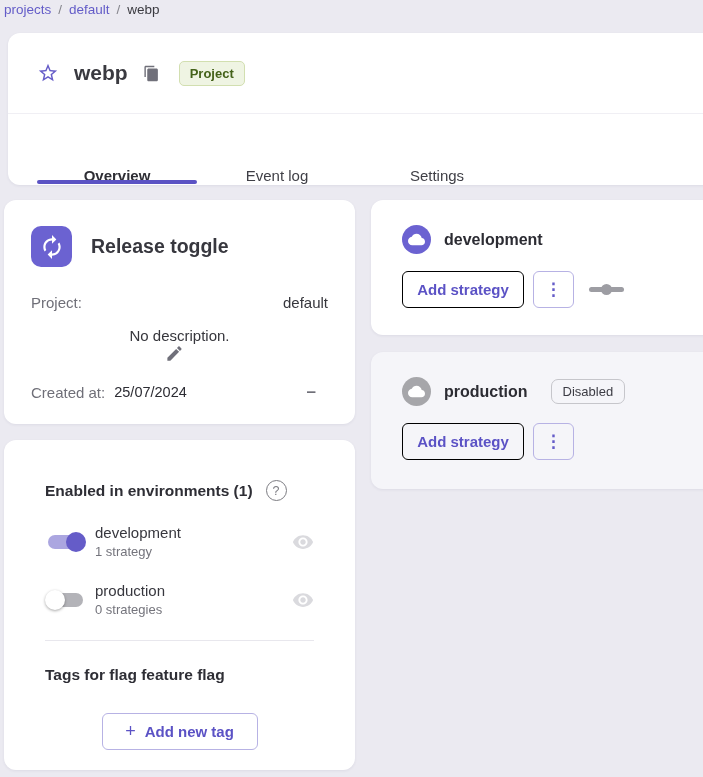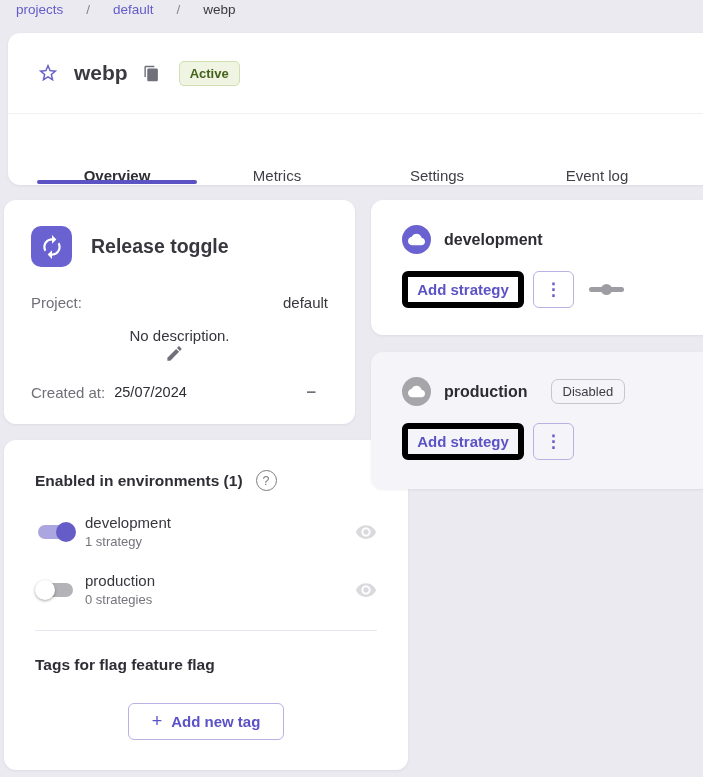--- a/index.html
+++ b/index.html
@@ -5,21 +5,21 @@
   * { margin:0; padding:0; box-sizing:border-box; }
   html,body { width:703px; height:777px; }
   body {
     position:relative; overflow:hidden;
     background:#ebeaf1;
     font-family:"Liberation Sans","DejaVu Sans",sans-serif;
     color:#37373e;
   }
 
   
-  .breadcrumb { position:absolute; top:2px; left:16px; font-size:13.5px; display:flex; gap:23px; align-items:center; }
+  .breadcrumb { position:absolute; top:2px; left:4px; font-size:13.5px; display:flex; gap:7px; align-items:center; }
   .crumb-link { color:#635cc8; cursor:pointer; }
   .crumb-sep { color:#85858c; }
   .crumb-current { color:#3a3a40; }
 
   
   .header-card { position:absolute; left:8px; top:33px; width:710px; height:152px; background:#fff;
                  border-radius:12px; box-shadow:0 1px 3px rgba(40,40,80,.07); }
   .title-row { height:81px; display:flex; align-items:center; padding-left:29px; border-bottom:1px solid #f0eff4; }
   .star-btn { display:flex; cursor:pointer; }
   .flag-title { font-size:21px; color:#3a3a40; margin-left:15px; }
@@ -47,21 +47,21 @@
   .value-dark { color:#36363c; font-size:15px; }
   .row-desc { margin-top:16px;flex-direction:column; }
   .desc-text { color:#36363c; font-size:15px; }
   .edit-btn { display:flex; cursor:pointer; margin-right:10px; }
   .row-created { margin-top:19px; }
   .created-left { display:flex; gap:9px; align-items:flex-start; }
   .created-value { font-size:14.5px; color:#2c2c33; }
   .collapse-btn { color:#6f6f78; font-size:17px; font-weight:bold; cursor:pointer; margin-right:12px; }
 
   
-  #env-card { left:4px; top:440px; width:404px; height:330px; padding:4px; }
+  #env-card { left:4px; top:440px; width:351px; height:330px; padding:14px; }
   .env-section { padding:26px 27px 0; }
   .env-title-row { display:flex; align-items:center; gap:13px; }
   .env-title { font-size:15.5px; font-weight:bold; color:#2e2e35; }
   .help-icon { width:21px; height:21px; border-radius:50%; border:1.5px solid #7c7c82; color:#7c7c82;
                font-size:12.5px; display:flex; align-items:center; justify-content:center; cursor:pointer; }
   .env-row { margin-top:23px; display:flex; align-items:center; }
   .switch { position:relative; width:41px; height:22px; flex:none; cursor:pointer; }
   .switch .track { position:absolute; left:3px; top:4px; width:35px; height:14px; border-radius:7px; }
   .switch .thumb { position:absolute; top:1px; width:20px; height:20px; border-radius:50%; }
   .switch.on  .track { background:#aba6e0; }
@@ -85,21 +85,21 @@
   #prod-card { left:371px; top:352px; width:350px; height:137px; padding:25px 0 0 31px; background:#f5f5f9; }
   .envc-head { display:flex; align-items:center; gap:13px; }
   .cloud-circle { width:29px; height:29px; border-radius:50%; display:flex; align-items:center;
                   justify-content:center; flex:none; }
   .cloud-purple { background:#6b62d1; }
   .cloud-gray { background:#a6a6aa; }
   .envc-name { font-size:16px; font-weight:bold; color:#2c2c33; }
   .badge-disabled { margin-left:10px; font-size:13px; color:#3c3c44; border:1px solid #c6c6cb;
                     border-radius:7px; padding:4px 11px; background:transparent; }
   .envc-actions { margin-top:17px; display:flex; align-items:center; }
-  .add-strategy-btn { width:122px; height:37px; border:6px solid #000000; border-radius:6px;
+  .add-strategy-btn { width:122px; height:37px; border:1px solid #000000; border-radius:6px;
                       background:transparent; color:#5b52c5; font-size:15px; font-weight:bold; cursor:pointer; }
   .kebab-btn { margin-left:9px; width:41px; height:37px; border:1px solid #b7b2e4; border-radius:6px;
                background:transparent; color:#655cc8; font-size:17px; font-weight:bold;
                display:flex; align-items:center; justify-content:center; cursor:pointer; }
   .drag-handle { margin-left:15px; width:35px; height:5px; border-radius:3px; background:#9d9da3; position:relative; }
   .drag-handle::after { content:""; position:absolute; left:12px; top:-3px; width:11px; height:11px;
                         border-radius:50%; background:#9d9da3; }
 </style>
 </head>
 <body>
@@ -118,35 +118,32 @@
       <svg width="22" height="22" viewBox="0 0 24 24" fill="#655cc8">
         <path d="M22 9.24l-7.19-.62L12 2 9.19 8.63 2 9.24l5.46 4.73L5.82 21 12 17.27 18.18 21l-1.63-7.03L22 9.24zM12 15.4l-3.76 2.27 1-4.28-3.32-2.88 4.38-.38L12 6.1l1.71 4.04 4.38.38-3.32 2.88 1 4.28L12 15.4z"></path>
       </svg>
     </span>
     <h1 class="flag-title">webp</h1>
     <span class="copy-btn">
       <svg width="17" height="17" viewBox="0 0 24 24" fill="#70707a">
         <path d="M16 1H4c-1.1 0-2 .9-2 2v14h2V3h12V1zm3 4H8c-1.1 0-2 .9-2 2v14c0 1.1.9 2 2 2h11c1.1 0 2-.9 2-2V7c0-1.1-.9-2-2-2z"></path>
       </svg>
     </span>
-    <span class="badge-active">Active</span>
+    <span class="badge-active">Project</span>
   </div>
   <div class="tabs-row">
     <div class="tab active">
       <span>Overview</span>
       <div class="tab-underline"></div>
     </div>
     <div class="tab">
-      <span>Metrics</span>
+      <span>Event log</span>
     </div>
     <div class="tab">
       <span>Settings</span>
-    </div>
-    <div class="tab">
-      <span>Event log</span>
     </div>
   </div>
 </header>
 
 <section class="card" id="release-card">
   <div class="rel-head">
     <span class="flag-type-icon">
       <svg width="26" height="26" viewBox="0 0 24 24" fill="#ffffff">
         <path d="M12 6v3l4-4-4-4v3c-4.42 0-8 3.58-8 8 0 1.57.46 3.03 1.24 4.26L6.7 14.8c-.45-.83-.7-1.79-.7-2.8 0-3.31 2.69-6 6-6zm6.76 1.74L17.3 9.2c.44.84.7 1.79.7 2.8 0 3.31-2.69 6-6 6v-3l-4 4 4 4v-3c4.42 0 8-3.58 8-8 0-1.57-.46-3.03-1.24-4.26z"></path>
       </svg>

